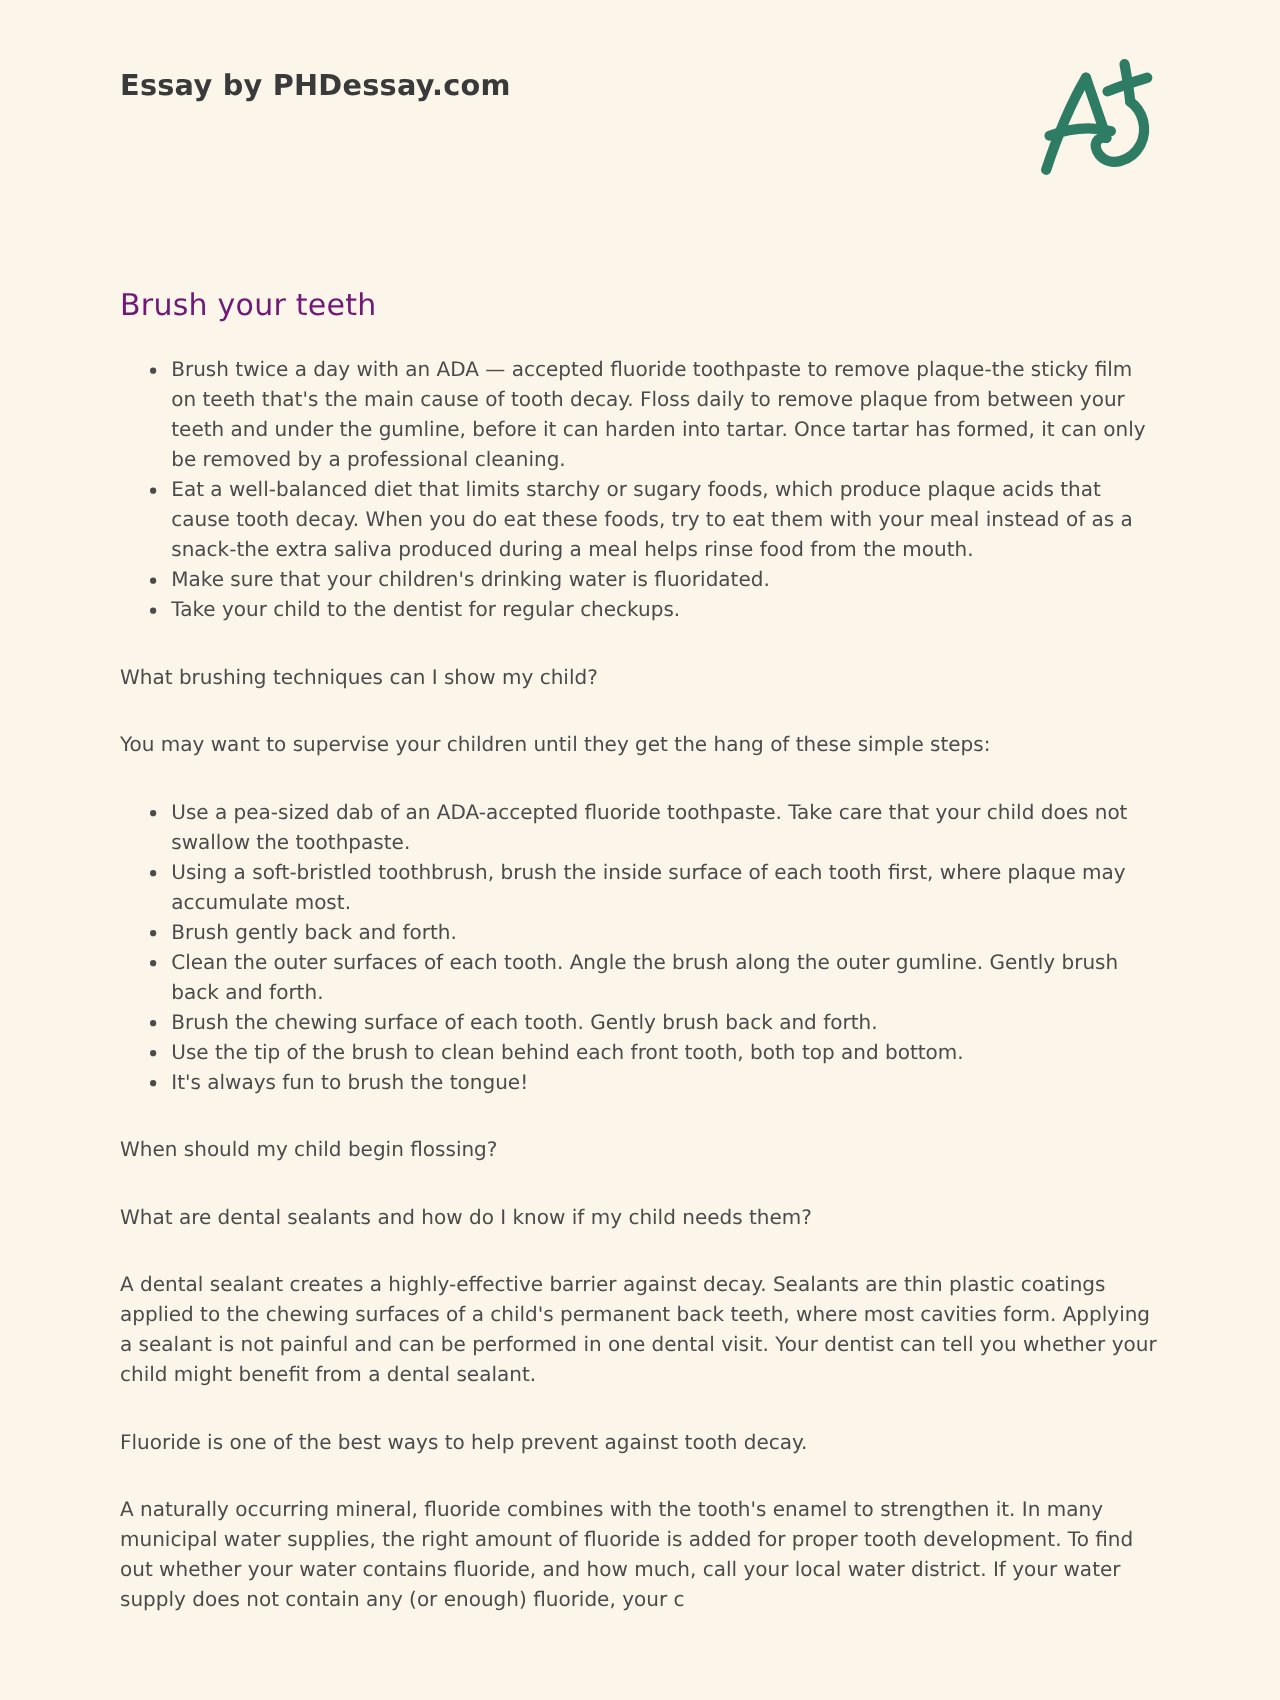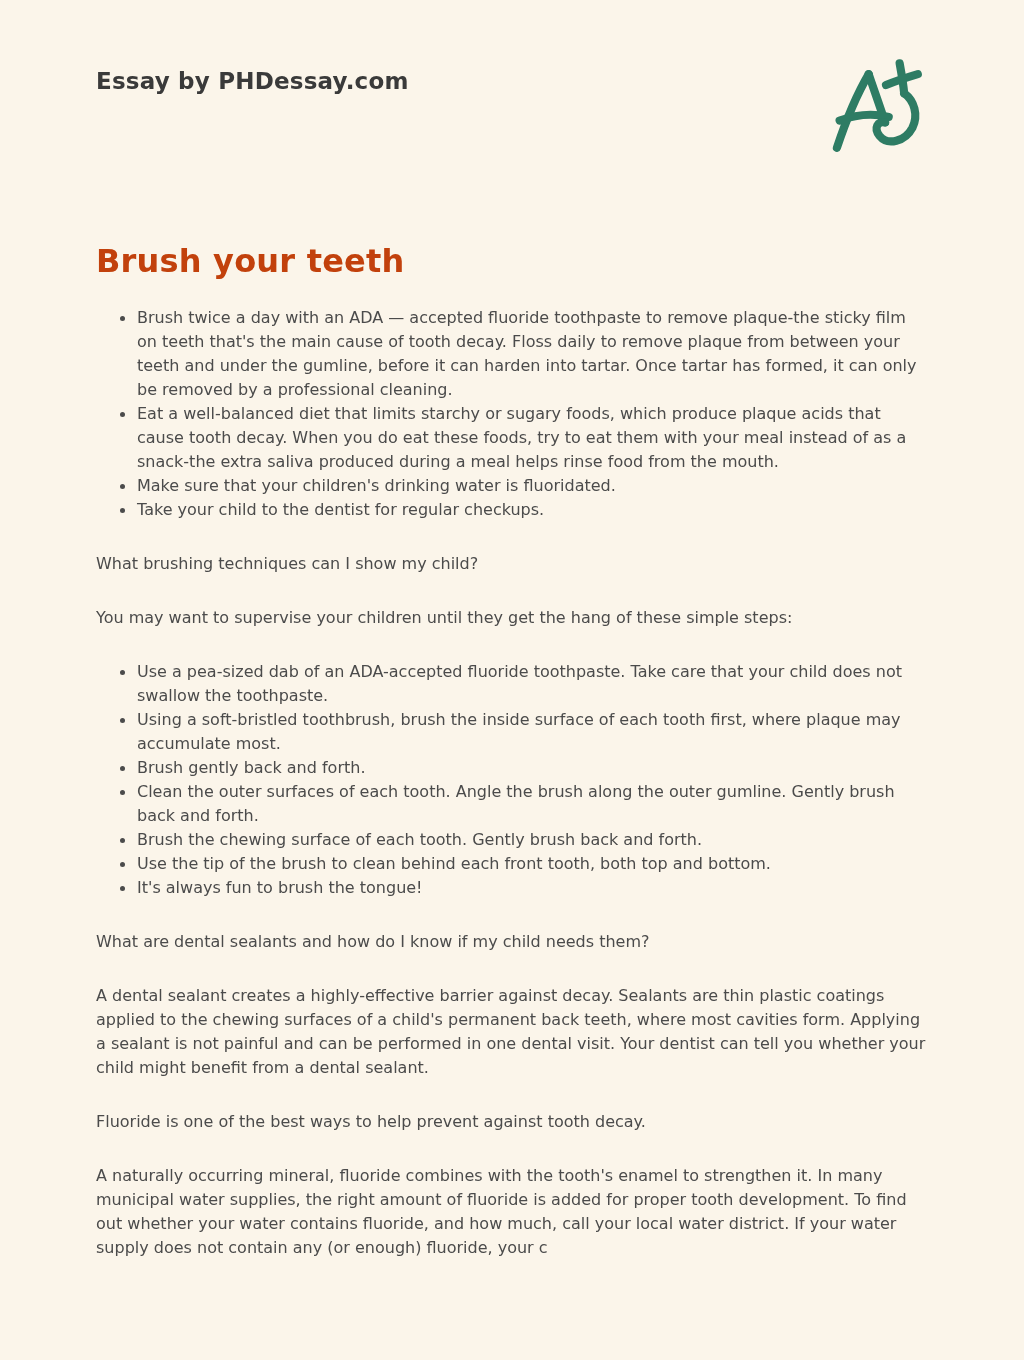--- a/index.html
+++ b/index.html
@@ -11,21 +11,21 @@
     height: 1360px;
     overflow: hidden;
     background: #fbf5ea;
     font-family: "DejaVu Sans", "Liberation Sans", sans-serif;
     color: #4b4b4b;
   }
   .page {
     box-sizing: border-box;
     width: 1024px;
     height: 1104px;
-    padding: 60px 96px 0 96px;
+    padding: 48px 96px 0 96px;
     position: relative;
   }
   
   .doc-header {
     display: flex;
     justify-content: space-between;
     align-items: flex-start;
   }
   .doc-header-left {
     padding-top: 8px;
@@ -47,23 +47,23 @@
   }
   .logo {
     width: 100px;
     height: 104px;
     margin-right: 2px;
     margin-top: -6px;
     flex: 0 0 auto;
   }
   
   .essay-title {
-    font-size: 32px;
-    font-weight: 700;
-    color: #c2410c;
+    font-size: 24px;
+    font-weight: 400;
+    color: #701a75;
     letter-spacing: 0.2px;
     margin: 84px 0 0 0;
   }
   .content {
     font-size: 16px;
     line-height: 24px;
     color: #4b4b4b;
   }
   .content p {
     margin: 30px 0;
@@ -133,20 +133,21 @@
     <ul>
       <li>Use a pea-sized dab of an ADA-accepted fluoride toothpaste. Take care that your child does not swallow the toothpaste.</li>
       <li>Using a soft-bristled toothbrush, brush the inside surface of each tooth first, where plaque may accumulate most.</li>
       <li>Brush gently back and forth.</li>
       <li>Clean the outer surfaces of each tooth. Angle the brush along the outer gumline. Gently brush back and forth.</li>
       <li>Brush the chewing surface of each tooth. Gently brush back and forth.</li>
       <li>Use the tip of the brush to clean behind each front tooth, both top and bottom.</li>
       <li>It's always fun to brush the tongue!</li>
     </ul>
 
+    <p>When should my child begin flossing?</p>
 
 
     <p>What are dental sealants and how do I know if my child needs them?</p>
 
     <p>A dental sealant creates a highly-effective barrier against decay. Sealants are thin plastic coatings applied to the chewing surfaces of a child's permanent back teeth, where most cavities form. Applying a sealant is not painful and can be performed in one dental visit. Your dentist can tell you whether your child might benefit from a dental sealant.</p>
 
 
     <p>Fluoride is one of the best ways to help prevent against tooth decay.</p>
 
     <p>A naturally occurring mineral, fluoride combines with the tooth's enamel to strengthen it. In many municipal water supplies, the right amount of fluoride is added for proper tooth development. To find out whether your water contains fluoride, and how much, call your local water district. If your water supply does not contain any (or enough) fluoride, your c</p>

